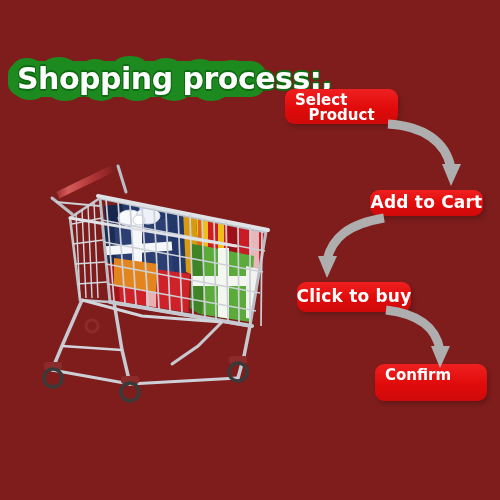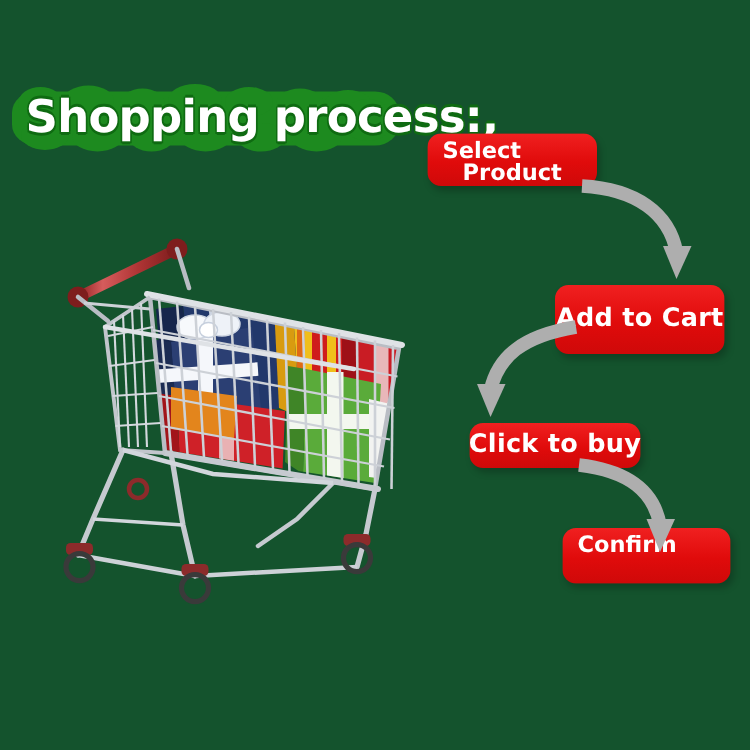--- a/index.html
+++ b/index.html
@@ -7,21 +7,21 @@
     padding: 0;
     background: #ffffff;
   }
   body {
     font-family: "Liberation Sans", sans-serif;
   }
   #page {
     position: relative;
     width: 500px;
     height: 500px;
-    background: #14532d;
+    background: #7f1d1d;
     overflow: hidden;
   }
 
   
   #title-wrap {
     position: absolute;
     left: 8px;
     top: 58px;
     width: 262px;
     height: 44px;
@@ -96,23 +96,23 @@
   .flow-box.two-line .line.second { text-align: center; }
   .flow-box.one-line {
     display: flex;
     align-items: center;
     justify-content: center;
     font-size: 17px;
     letter-spacing: 0.2px;
   }
 
   #box-select  { left: 285px; top:  89px; width: 113px; height: 35px; }
-  #box-addcart { left: 370px; top: 190px; width: 113px; height: 46px; }
-  #box-click   { left: 313px; top: 282px; width: 114px; height: 30px; }
-  #box-confirm { left: 375px; top: 352px; width: 112px; height: 37px; }
+  #box-addcart { left: 370px; top: 190px; width: 113px; height: 26px; }
+  #box-click   { left: 297px; top: 282px; width: 114px; height: 30px; }
+  #box-confirm { left: 375px; top: 364px; width: 112px; height: 37px; }
 
   
   .arrow-svg {
     position: absolute;
     overflow: visible;
   }
   #arrow-1 { left: 380px; top: 120px; width: 110px; height: 75px; }
   #arrow-2 { left: 300px; top: 216px; width: 100px; height: 72px; }
   #arrow-3 { left: 378px; top: 308px; width: 100px; height: 70px; }
   .arrow-path {

